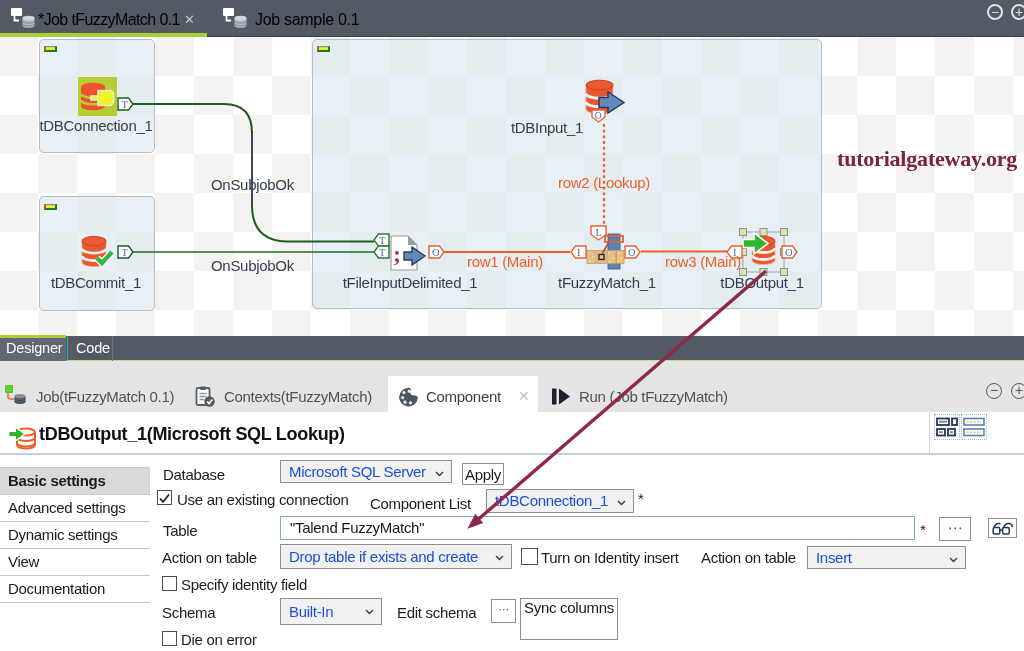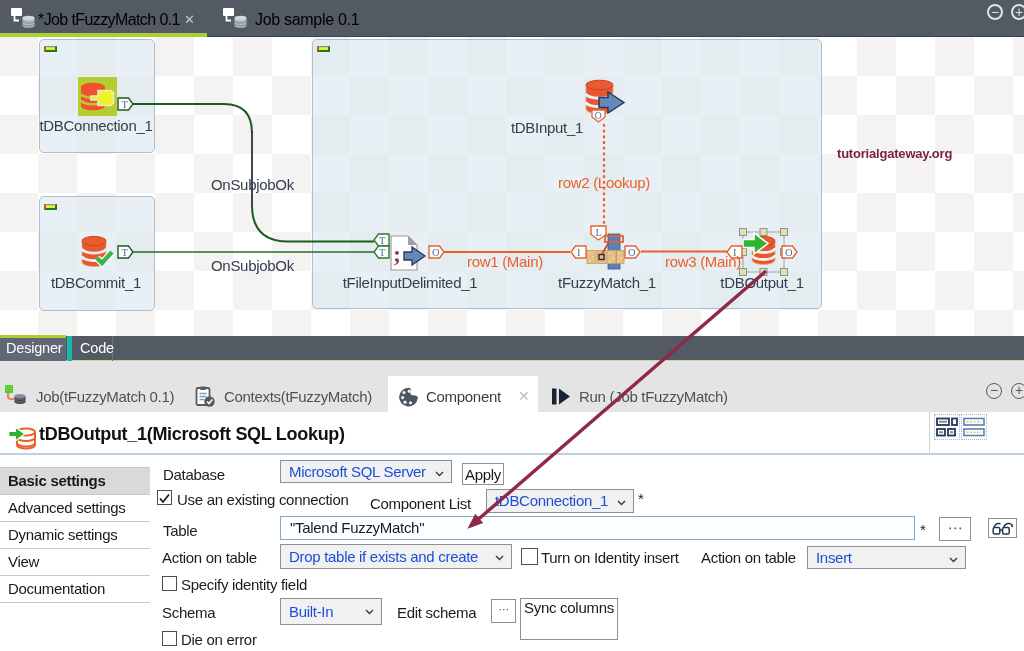--- a/index.html
+++ b/index.html
@@ -11,25 +11,25 @@
 .closex{position:absolute;top:11px;color:#c6ccd3;font-size:14px;}
 .circ{position:absolute;width:16px;height:16px;border:2px solid #dde3e8;border-radius:50%;color:#dde3e8;text-align:center;line-height:12px;font-size:14px;}
 
 #canvas{position:absolute;left:0;top:37px;width:1024px;height:299px;
  background:repeating-conic-gradient(#f4f3f1 0% 25%,#ffffff 0% 50%);
  background-size:78px 78px;background-position:38px 0px;}
 .subjob{position:absolute;background:rgba(220,231,239,0.64);border:1px solid #a9bfd2;border-radius:5px;}
 .sjbadge{position:absolute;width:13px;height:6px;background:linear-gradient(#b8c23c,#e9f63a 35%,#d8ec30);border-top:1px solid #8a8a9a;border-bottom:2px solid #1f7a1f;border-left:2px solid #c05a20;border-right:2px solid #1f7a1f;}
 .clabel{position:absolute;font-size:15px;color:#323e4e;white-space:nowrap;text-align:center;letter-spacing:-0.3px;}
 .olabel{position:absolute;font-size:15px;color:#ed5f28;white-space:nowrap;letter-spacing:-0.3px;}
-#wm{position:absolute;left:837px;top:109px;font-size:13px;font-weight:bold;color:#7c2340;letter-spacing:-0.2px;}
+#wm{position:absolute;left:837px;top:109px;font-size:22px;font-weight:bold;color:#7c2340;letter-spacing:-0.2px;font-family:Liberation Serif, serif;}
 
 #desbar{position:absolute;left:0;top:336px;width:1024px;height:25px;background:#535a64;border-bottom:1px solid #ccd69a;padding-left:40px;}
 #destab{position:absolute;left:0;top:-1px;width:66px;height:26px;background:#616873;border-top:3px solid #a9ce37;color:#fff;font-size:14.5px;padding:2px 0 0 6px;letter-spacing:-0.2px;}
-#codetab{position:absolute;left:67px;top:0;width:46px;height:25px;color:#fff;font-size:14.5px;padding:4px 0 0 8px;border-right:1px solid #6a7280;border-left:5px solid #14b8a6;letter-spacing:-0.2px;}
+#codetab{position:absolute;left:67px;top:0;width:46px;height:25px;color:#fff;font-size:14.5px;padding:4px 0 0 8px;border-right:1px solid #6a7280;border-left:1px solid #14b8a6;letter-spacing:-0.2px;}
 
 #tabstrip{position:absolute;left:0;top:361px;width:1024px;height:51px;background:#e4e4e4;}
 .btab{position:absolute;top:27px;font-size:15px;color:#4b525c;white-space:nowrap;letter-spacing:-0.3px;}
 #comptab{position:absolute;left:388px;top:15px;width:150px;height:36px;background:#fff;}
 
 #phead{position:absolute;left:0;top:412px;width:1024px;height:43px;background:#fff;border-bottom:2px solid #bdd0e4;}
 #ptitle{position:absolute;left:39px;top:12px;font-size:18px;font-weight:bold;color:#111;letter-spacing:-0.3px;}
 .hbtn{position:absolute;top:2px;width:26px;height:26px;background:#fff;border:1px dotted #9ab8d8;}
 
 #content{position:absolute;left:0;top:455px;width:1024px;height:196px;background:#fff;}

